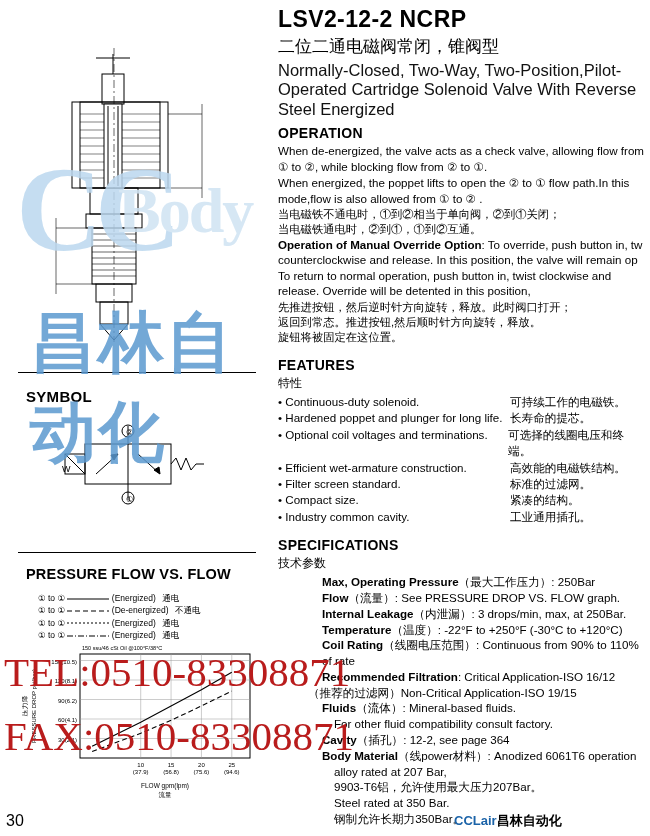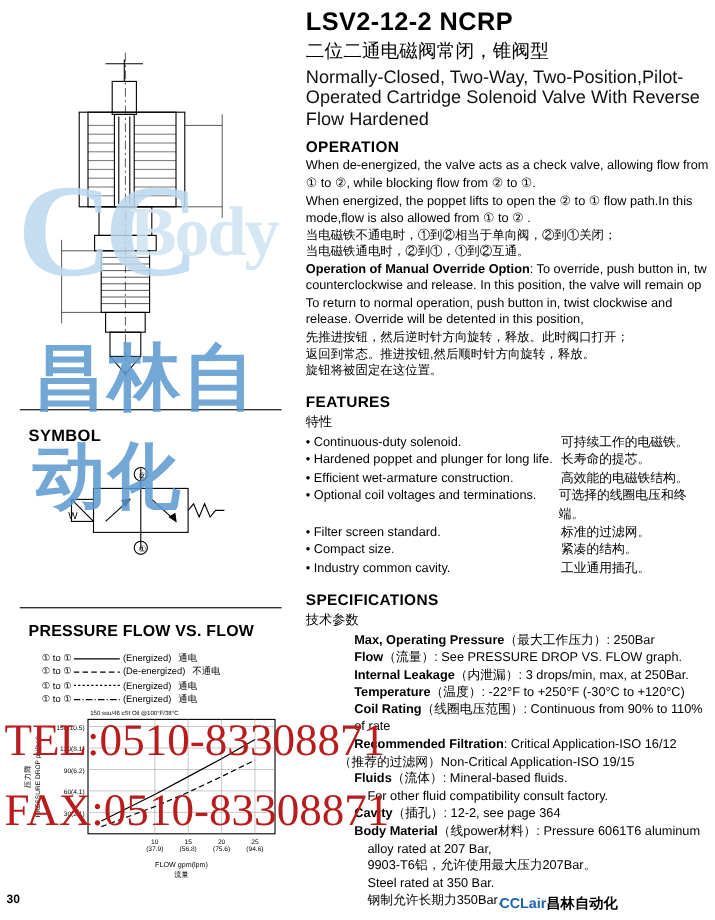--- a/index.html
+++ b/index.html
@@ -67,21 +67,21 @@
   .drawing-box{position:absolute;left:16px;top:44px;width:240px;height:300px;}
   .hr{position:absolute;left:18px;width:238px;border-top:1px solid #000;}
   .symbol-h{position:absolute;left:26px;top:388px;font-size:15px;font-weight:bold;letter-spacing:.3px;}
   .pd-h{position:absolute;left:26px;top:566px;font-size:14.5px;font-weight:bold;letter-spacing:.2px;}
 
   .legend{position:absolute;left:38px;top:592px;font-size:8.5px;line-height:1.45;}
   .legend span.cn{margin-left:4px;}
 
   .chartwrap{position:absolute;left:22px;top:640px;width:238px;height:160px;}
 
-  .pageno{position:absolute;left:6px;top:812px;font-size:11px;font-weight:bold;}
+  .pageno{position:absolute;left:6px;top:812px;font-size:16px;}
   .brand{position:absolute;left:454px;top:812px;font-size:13px;font-weight:bold;}
   .brand .cc{color:#1b63a8;}
   svg{display:block;}
 </style>
 </head>
 <body>
 
 <div class="page">
 
   <div class="wm-logo">
@@ -258,21 +258,21 @@
           <text x="143" y="157" text-anchor="middle" font-size="6.5" font-family="Liberation Sans, sans-serif">流量</text>
           <text x="14" y="66" text-anchor="middle" font-size="6" font-family="Liberation Sans, sans-serif" transform="rotate(-90 14 66)">PRESSURE DROP psi(bar)</text>
           <text x="5" y="66" text-anchor="middle" font-size="7" font-family="Liberation Sans, sans-serif" transform="rotate(-90 5 66)">压力降</text>
         </svg>
     </div>
   </div>
 
   <div class="right">
     <div class="title">LSV2-12-2 NCRP</div>
     <div class="subtitle-cn">二位二通电磁阀常闭，锥阀型</div>
-    <div class="subtitle-en">Normally-Closed, Two-Way, Two-Position,Pilot-Operated Cartridge Solenoid Valve With Reverse Flow Hardened</div>
+    <div class="subtitle-en">Normally-Closed, Two-Way, Two-Position,Pilot-Operated Cartridge Solenoid Valve With Reverse Steel Energized</div>
 
     <div class="sect-h">OPERATION</div>
     <div class="para">When de-energized, the valve acts as a check valve, allowing flow from ① to ②, while blocking flow from ② to ①.</div>
     <div class="para">When energized, the poppet lifts to open the ② to ① flow path.In this mode,flow is also allowed from ① to ② .</div>
     <div class="para-cn">当电磁铁不通电时，①到②相当于单向阀，②到①关闭；</div>
     <div class="para-cn">当电磁铁通电时，②到①，①到②互通。</div>
     <div class="para">
       <b>Operation of Manual Override Option</b><span>: To override, push button in, tw counterclockwise and release. In this position, the valve will remain op To return to normal operation, push button in, twist clockwise and release. Override will be detented in this position,</span>
     </div>
     <div class="para-cn">先推进按钮，然后逆时针方向旋转，释放。此时阀口打开；</div>
@@ -285,26 +285,26 @@
     <div>
       <div class="feat-row">
         <div class="feat-en">• Continuous-duty solenoid.</div>
         <div class="feat-cn">可持续工作的电磁铁。</div>
       </div>
       <div class="feat-row">
         <div class="feat-en">• Hardened poppet and plunger for long life.</div>
         <div class="feat-cn">长寿命的提芯。</div>
       </div>
       <div class="feat-row">
+        <div class="feat-en">• Optional coil voltages and terminations.</div>
+        <div class="feat-cn">可选择的线圈电压和终端。</div>
+      </div>
+      <div class="feat-row">
         <div class="feat-en">• Efficient wet-armature construction.</div>
         <div class="feat-cn">高效能的电磁铁结构。</div>
-      </div>
-      <div class="feat-row">
-        <div class="feat-en">• Optional coil voltages and terminations.</div>
-        <div class="feat-cn">可选择的线圈电压和终端。</div>
       </div>
       <div class="feat-row">
         <div class="feat-en">• Filter screen standard.</div>
         <div class="feat-cn">标准的过滤网。</div>
       </div>
       <div class="feat-row">
         <div class="feat-en">• Compact size.</div>
         <div class="feat-cn">紧凑的结构。</div>
       </div>
       <div class="feat-row">
@@ -320,21 +320,21 @@
         <div class="spec-line"><b>Max, Operating Pressure</b><span>（最大工作压力）</span><span>: 250Bar</span></div>
         <div class="spec-line"><b>Flow</b><span>（流量）</span><span>: See PRESSURE DROP VS. FLOW graph.</span></div>
         <div class="spec-line"><b>Internal Leakage</b><span>（内泄漏）</span><span>: 3 drops/min, max, at 250Bar.</span></div>
         <div class="spec-line"><b>Temperature</b><span>（温度）</span><span>: -22°F to +250°F (-30°C to +120°C)</span></div>
         <div class="spec-line"><b>Coil Rating</b><span>（线圈电压范围）</span><span>: Continuous from 90% to 110% of rate</span></div>
         <div class="spec-line"><b>Recommended Filtration</b><span>: Critical Application-ISO 16/12</span></div>
         <div class="spec-line indent1"><span>（推荐的过滤网）Non-Critical Application-ISO 19/15</span></div>
         <div class="spec-line"><b>Fluids</b><span>（流体）</span><span>: Mineral-based fluids.</span></div>
         <div class="spec-line indent2"><span>For other fluid compatibility consult factory.</span></div>
         <div class="spec-line"><b>Cavity</b><span>（插孔）</span><span>: 12-2, see page 364</span></div>
-        <div class="spec-line"><b>Body Material</b><span>（线power材料）</span><span>: Pressure 6061T6 aluminum</span></div>
+        <div class="spec-line"><b>Body Material</b><span>（线power材料）</span><span>: Anodized 6061T6 operation</span></div>
         <div class="spec-line indent2"><span>alloy rated at 207 Bar,</span></div>
         <div class="spec-line indent2"><span>9903-T6铝，允许使用最大压力207Bar。</span></div>
         <div class="spec-line indent2"><span>Steel rated at 350 Bar.</span></div>
         <div class="spec-line indent2"><span>钢制允许长期力350Bar。</span></div>
       </div>
   </div>
 
   <div class="pageno">30</div>
   <div class="brand">
     <span class="cc">CCLair</span><span>昌林自动化</span>

